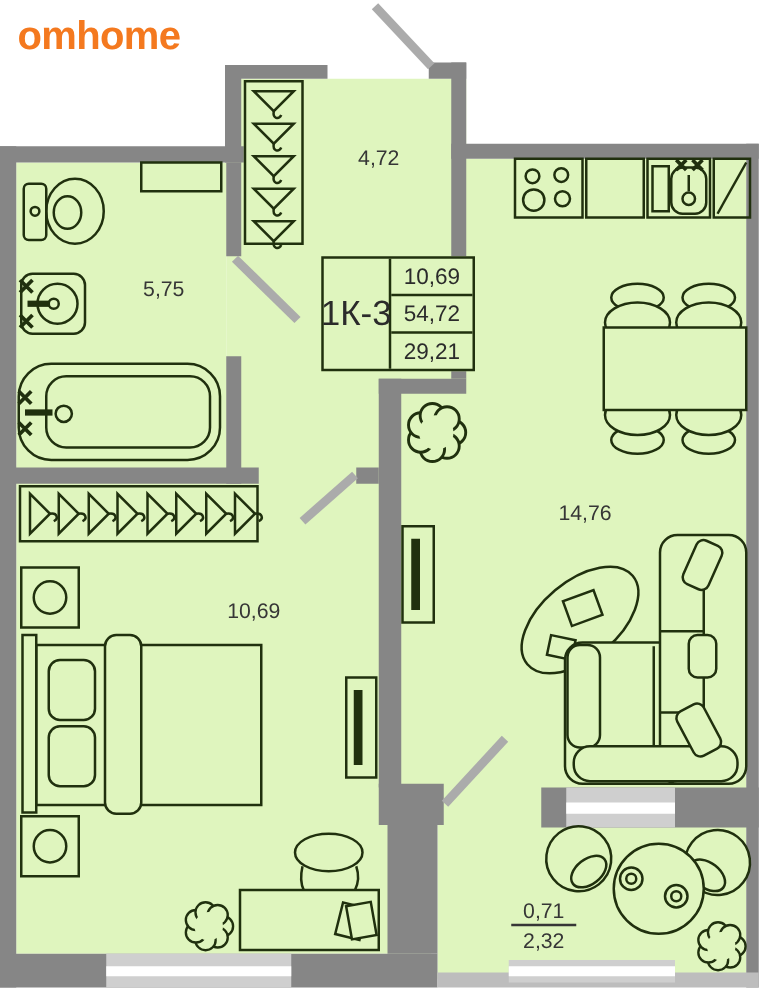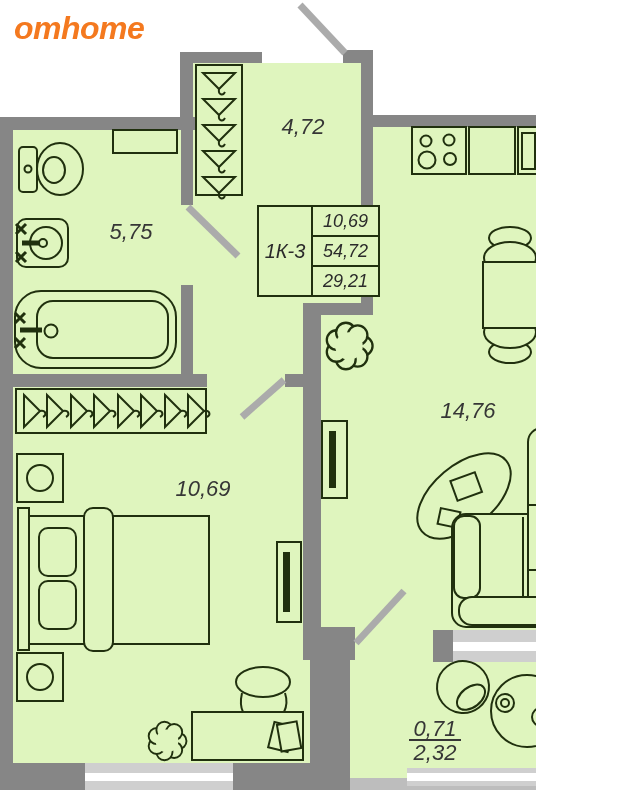--- a/index.html
+++ b/index.html
@@ -1,30 +1,30 @@
 <!DOCTYPE html>
 <html><head>
 <meta charset="utf-8">
 <style>
   html,body{margin:0;padding:0;background:#fff;}
-  .canvas{position:relative;width:536px;height:800px;background:#ffffff;overflow:hidden;
-          font-family:"Liberation Sans", sans-serif;font-style:italic;}
+  .canvas{position:relative;width:607px;height:800px;background:#ffffff;overflow:hidden;
+          font-family:"Liberation Sans", sans-serif;}
   .room{position:absolute;background:#DFF5BE;}
   .wall{position:absolute;background:#868686;}
   .railing{position:absolute;background:#BDBDBD;}
   .winbase{position:absolute;background:#CFCFCF;}
   .winstripe{position:absolute;background:#ffffff;}
-  .lbl{position:absolute;color:#363636;font-size:22px;line-height:20px;text-align:center;}
+  .lbl{position:absolute;color:#363636;font-size:17px;line-height:20px;text-align:center;}
   .logo{position:absolute;left:14px;top:10px;font-size:32px;font-weight:bold;
         color:#F4791F;letter-spacing:-0.5px;}
   .ucard{position:absolute;left:257px;top:205px;width:123px;height:92px;
          border:2px solid #20300E;background:#DFF5BE;display:flex;box-sizing:border-box;
          color:#2b2b2b;}
   .ucard .ucell{width:52px;border-right:2px solid #20300E;display:flex;align-items:center;
-         justify-content:center;font-size:20px;}
+         justify-content:center;font-size:28px;}
   .ucard .urows{flex:1;display:flex;flex-direction:column;}
   .ucard .urow{flex:1;display:flex;align-items:center;justify-content:center;
          font-size:18px;border-bottom:2px solid #20300E;}
   .ucard .urow:last-child{border-bottom:none;}
   .fraction{border-bottom:2px solid #363636;}
   svg.overlay{position:absolute;left:0;top:0;}
   svg .ln{stroke:#20300E;stroke-width:2;fill:none;}
   svg .fill{stroke:#20300E;stroke-width:2;fill:#DFF5BE;}
   svg .solid{fill:#20300E;stroke:none;}
   svg .door{stroke:#ABABAB;stroke-width:7;fill:none;}

